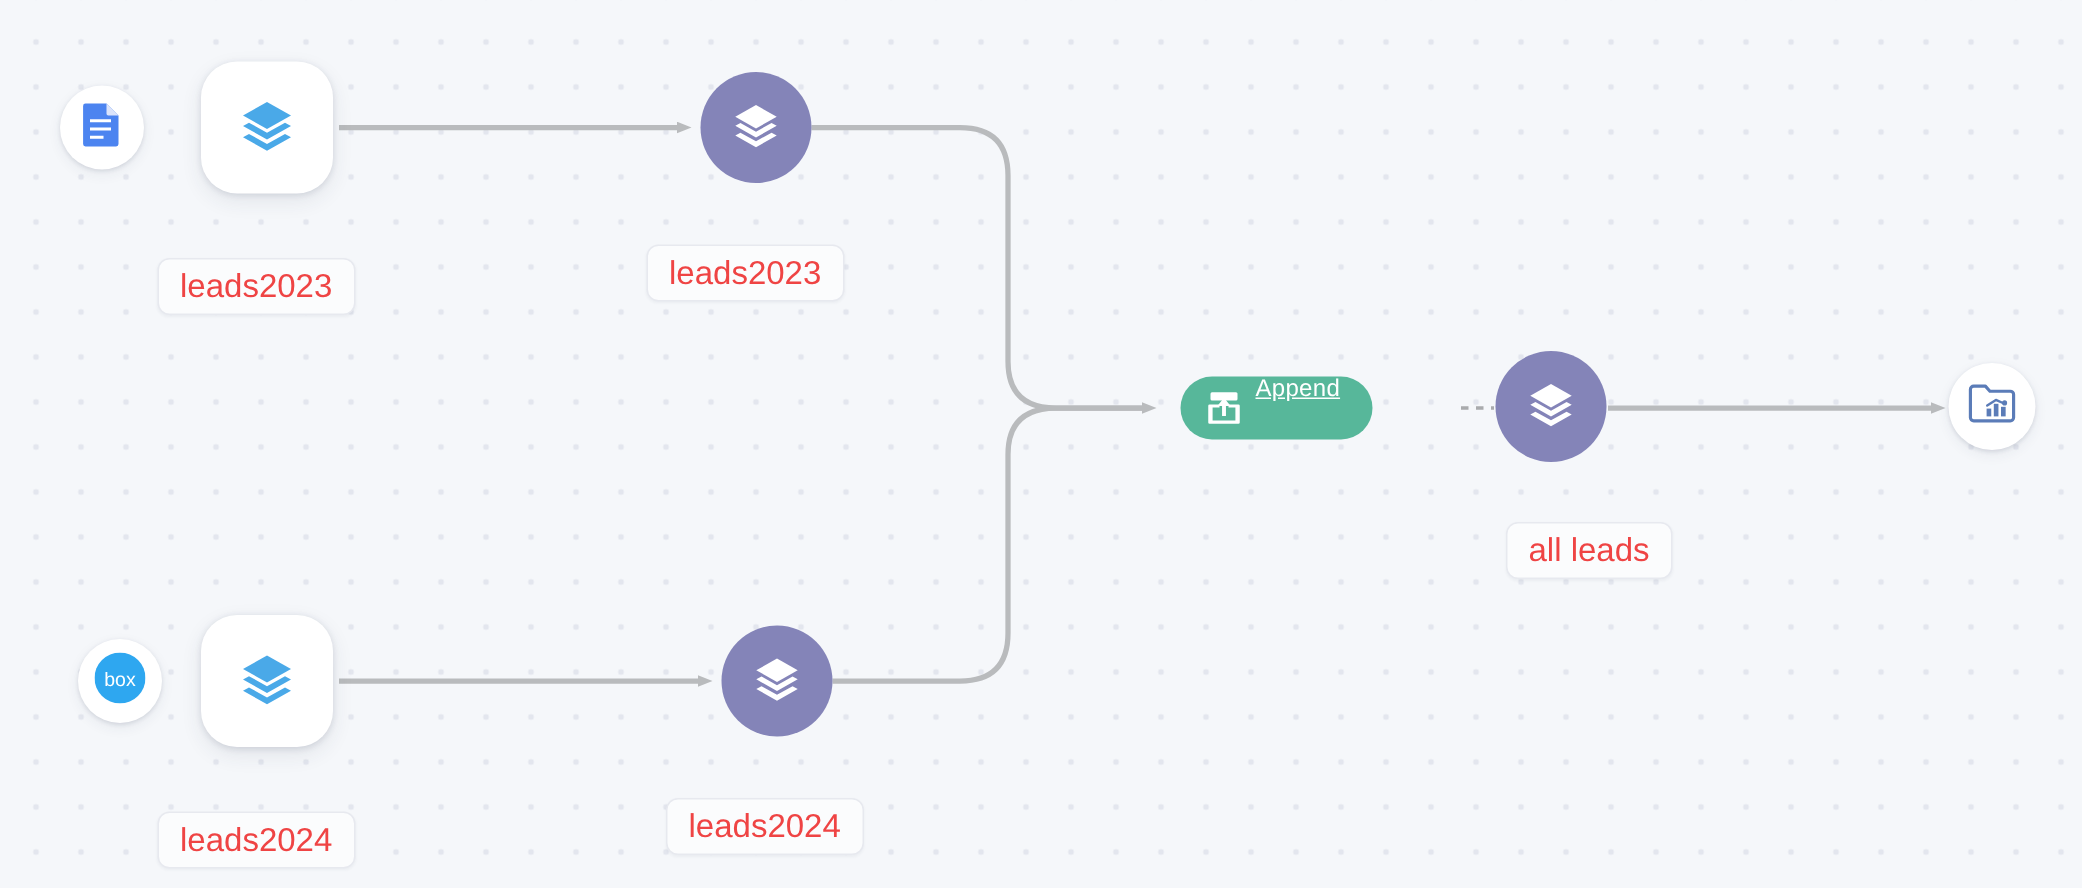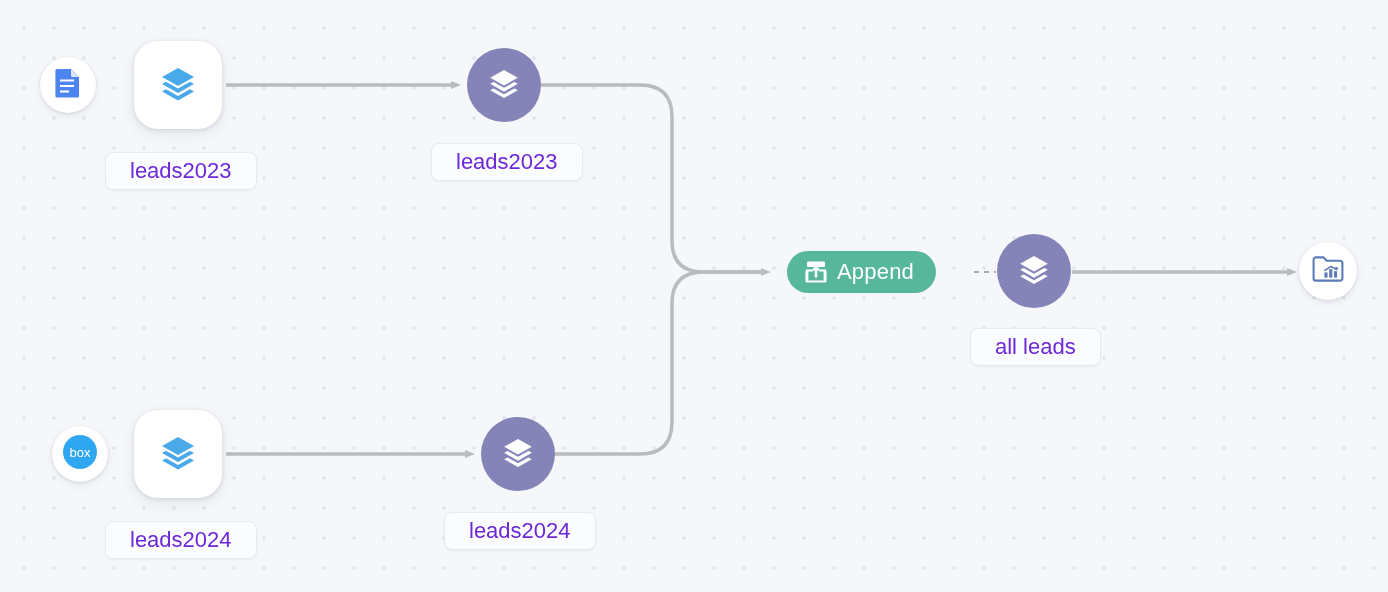--- a/index.html
+++ b/index.html
@@ -64,57 +64,58 @@
     justify-content: center;
   }
 
   
   .op-pill {
     position: absolute;
     height: 42px;
     border-radius: 21px;
     background: #57b79a;
     display: flex;
-    align-items: center;
     gap: 9px;
     padding: 0 22px 0 17px;
     color: #ffffff;
-    font-size: 22px;
+    font-size: 16px;
     letter-spacing: 0.2px;
     white-space: nowrap;
+    text-decoration: underline;
   }
 
   
   .out-node {
     position: absolute;
     width: 58px;
     height: 58px;
     border-radius: 50%;
     background: #ffffff;
     box-shadow: 0 1px 3px rgba(40,50,80,0.13), 0 3px 9px rgba(40,50,80,0.07);
     display: flex;
     align-items: center;
     justify-content: center;
   }
 
   
   .label-pill {
     position: absolute;
     height: 36px;
-    padding: 0 24px;
+    padding: 0 14px;
     border-radius: 8px;
     background: #fbfcfd;
     border: 1px solid #e7e9ef;
     box-shadow: 0 1px 2px rgba(40,50,80,0.05);
     display: flex;
     align-items: center;
     justify-content: center;
     font-size: 22px;
-    color: #6d28d9;
+    color: #ef4444;
     white-space: nowrap;
+    margin-top: 20px;
   }
 </style>
 </head>
 <body>
 
 <div id="canvas">
 
   <svg id="edges" viewBox="0 0 1388 592" xmlns="http://www.w3.org/2000/svg">
     <defs>
       <marker id="arrow" markerWidth="10" markerHeight="10" refX="1" refY="4" orient="auto" markerUnits="userSpaceOnUse">
@@ -225,21 +226,21 @@
 
   <div class="round-node" style="left:997px; top:234px;">
     <span>
       <svg width="38" height="38" viewBox="0 0 44 44" xmlns="http://www.w3.org/2000/svg">
         <path d="M22 7 L38 16 L22 25 L6 16 Z" fill="#ffffff"></path>
         <path d="M6 23 L10 20.8 L22 27.5 L34 20.8 L38 23 L22 32 Z" fill="#ffffff"></path>
         <path d="M6 30.5 L10 28.3 L22 35 L34 28.3 L38 30.5 L22 39.5 Z" fill="#ffffff"></path>
       </svg>
     </span>
   </div>
-  <div class="label-pill" style="left:970px; top:328px;">all leads</div>
+  <div class="label-pill" style="left:1004px; top:328px;">all leads</div>
 
   <div class="out-node" style="left:1299px; top:242px;">
     <span>
       <svg width="32" height="28" viewBox="0 0 32 28" xmlns="http://www.w3.org/2000/svg">
         <path d="M1.6 4.6 A2.2 2.2 0 0 1 3.8 2.4 H11.6 L14.6 5.8 H28.2 A2.2 2.2 0 0 1 30.4 8 V23.4 A2.2 2.2 0 0 1 28.2 25.6 H3.8 A2.2 2.2 0 0 1 1.6 23.4 Z" fill="none" stroke="#5b7cb8" stroke-width="2.1" stroke-linejoin="round"></path>
         <rect x="12.4" y="17.4" width="3.1" height="5.2" fill="#5b7cb8"></rect>
         <rect x="17.2" y="14.2" width="3.1" height="8.4" fill="#5b7cb8"></rect>
         <rect x="22" y="16.2" width="3.1" height="6.4" fill="#5b7cb8"></rect>
         <path d="M12.8 15.4 L18.6 11.6 L24 14" fill="none" stroke="#5b7cb8" stroke-width="1.6" stroke-linecap="round" stroke-linejoin="round"></path>
         <circle cx="24.4" cy="13.6" r="1.7" fill="#5b7cb8"></circle>

